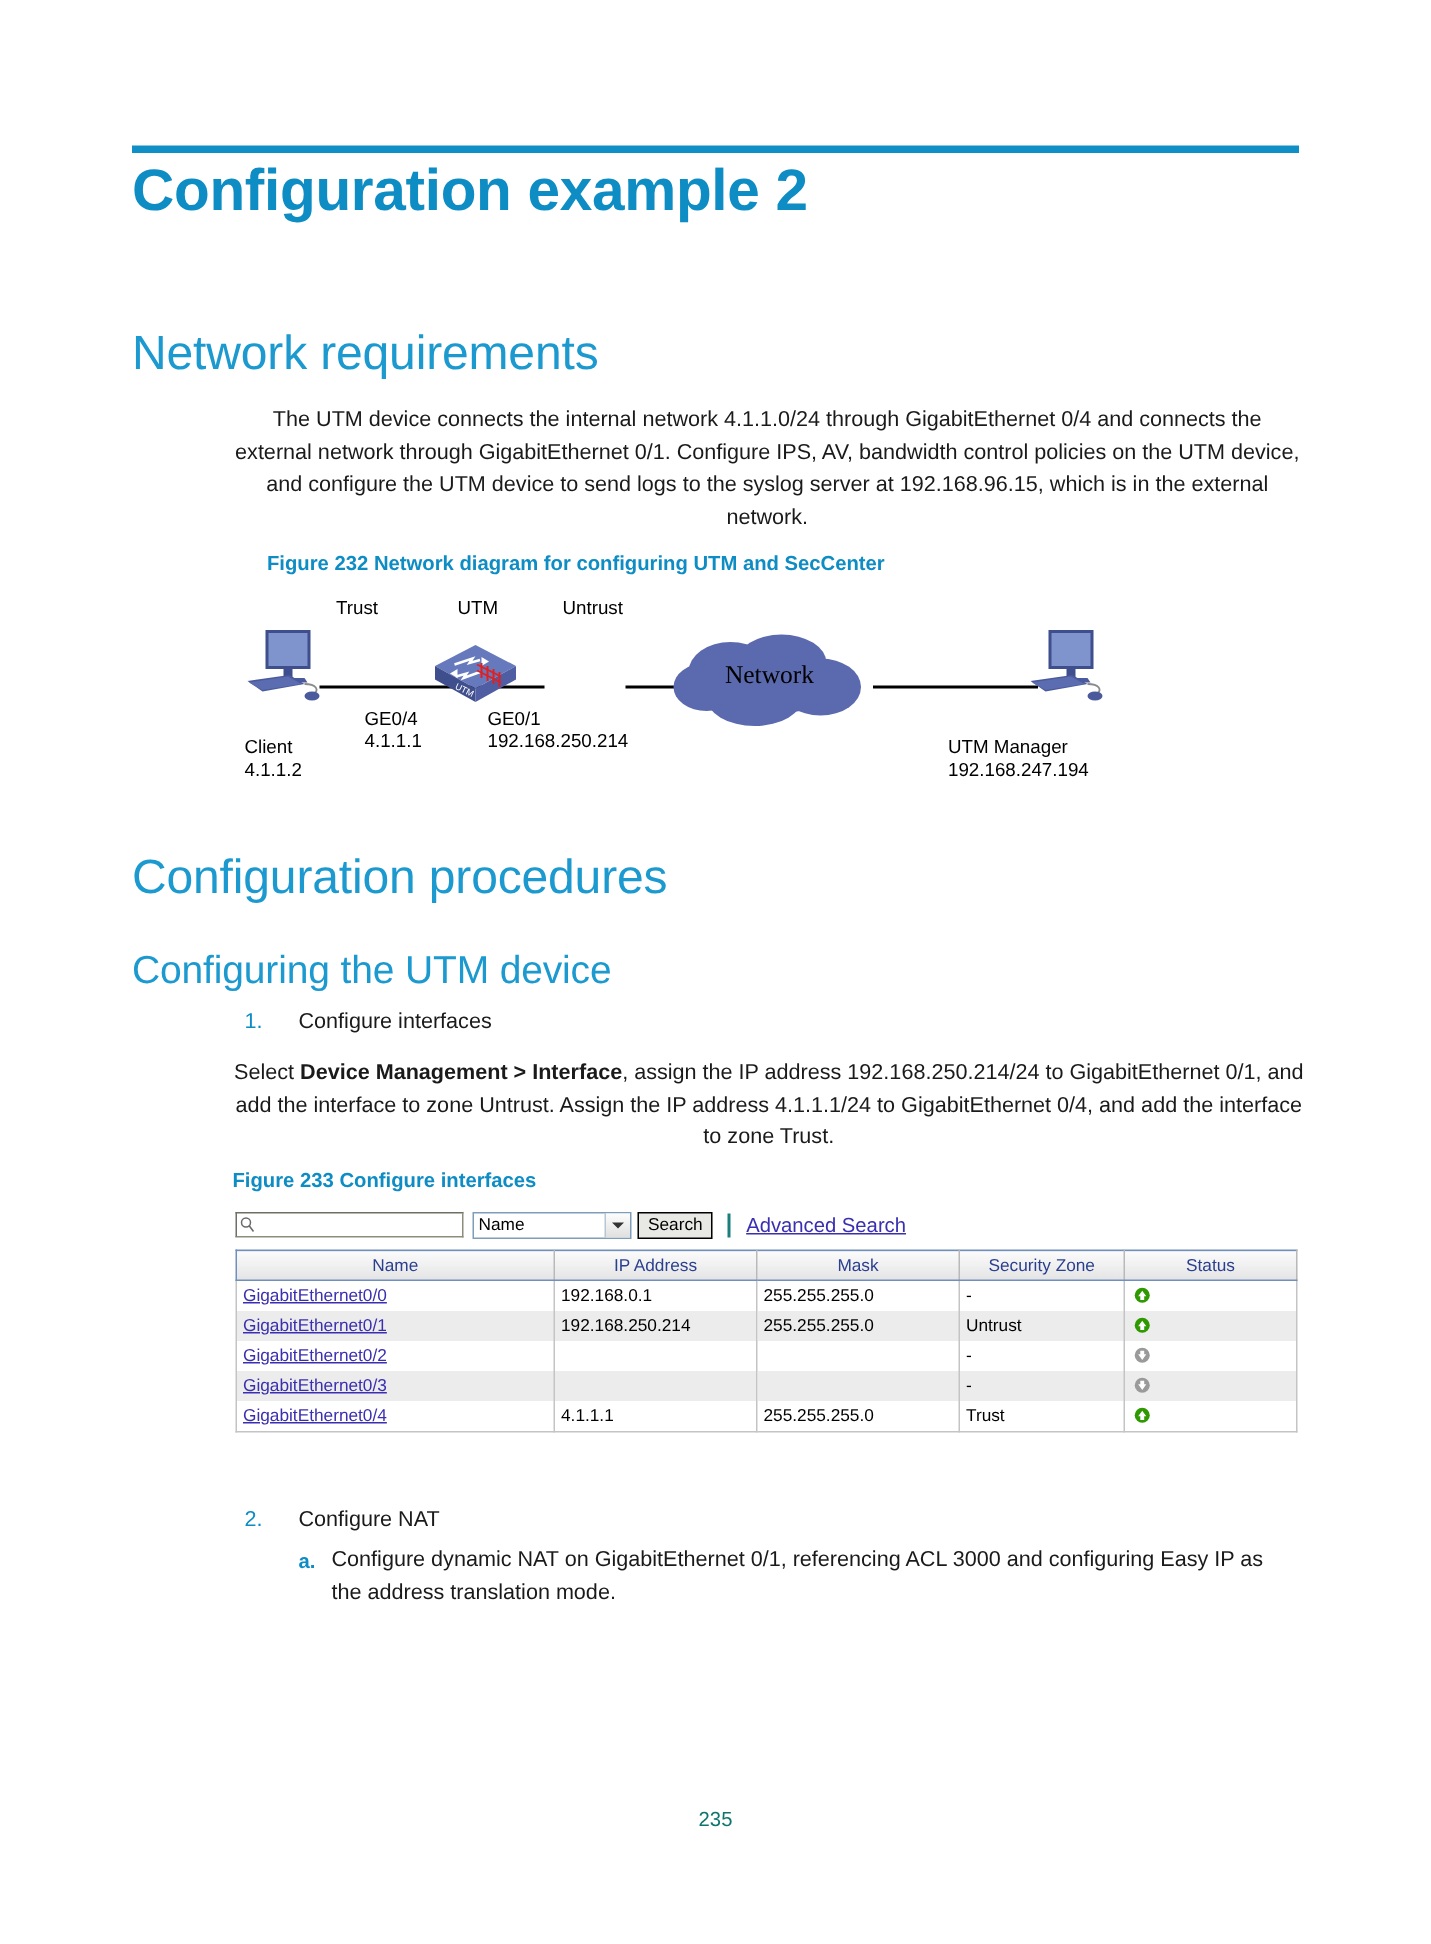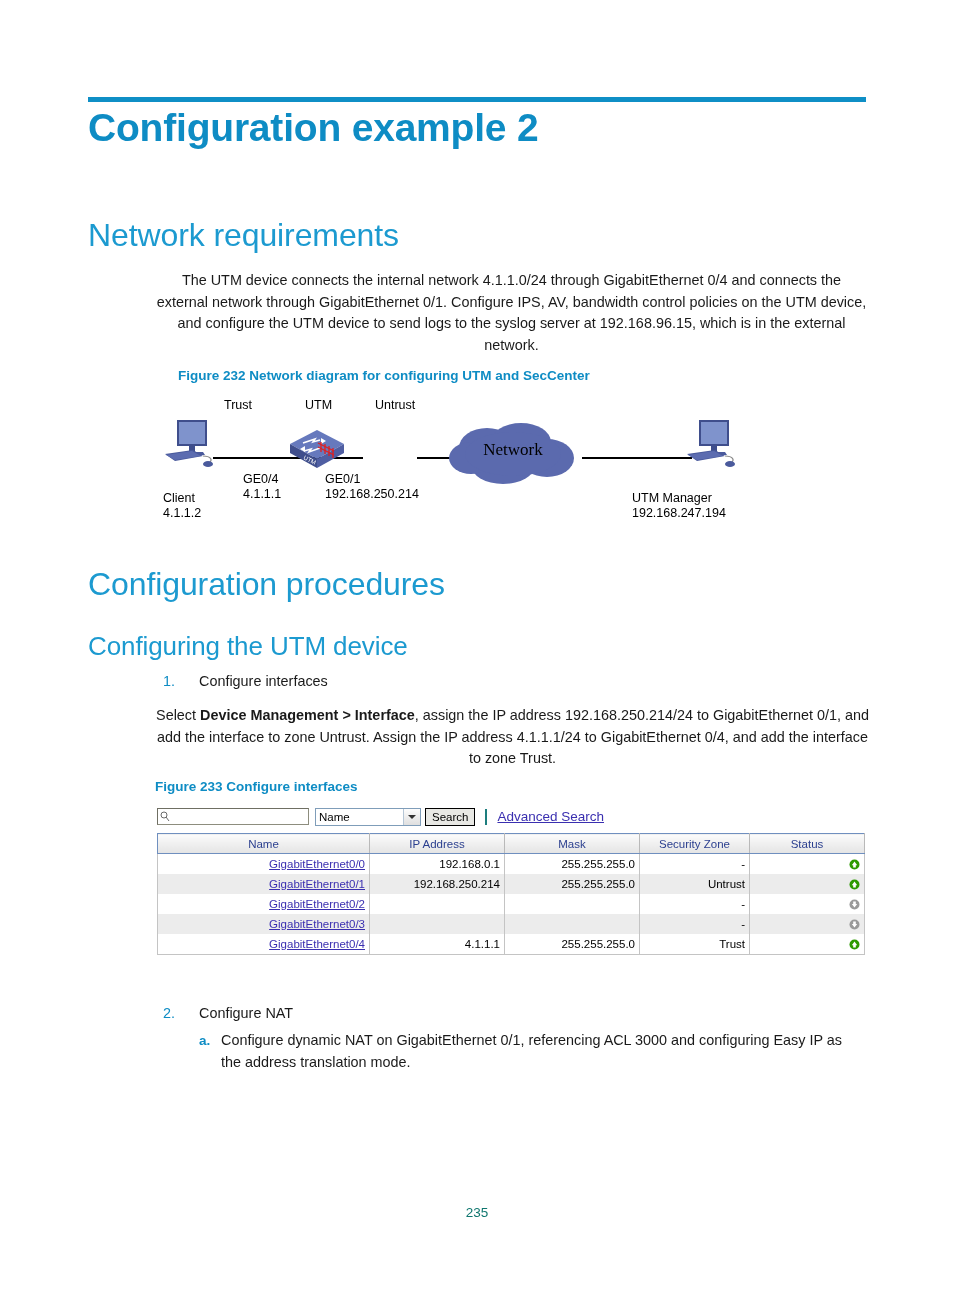--- a/index.html
+++ b/index.html
@@ -257,21 +257,20 @@
   table.ui-table th:first-child { border-left: 1px solid #6f8fbf; }
   table.ui-table td {
     border-right: 1px solid #c4c4c4;
     height: 20px;
     padding: 0 4px;
     color: #000;
     vertical-align: middle;
     font-size: 11.5px;
     overflow: hidden;
     white-space: nowrap;
-    text-align: right;
   }
   table.ui-table td:first-child { border-left: 1px solid #c4c4c4; }
   table.ui-table tr.odd td { background: #ffffff; }
   table.ui-table tr.even td { background: #ececec; margin-left: 36px; }
   table.ui-table tbody tr:last-child td { border-bottom: 1px solid #c4c4c4; }
   .cell-link {
     color: #3a2fb0;
     text-decoration: underline;
   }
   .status-icon {

